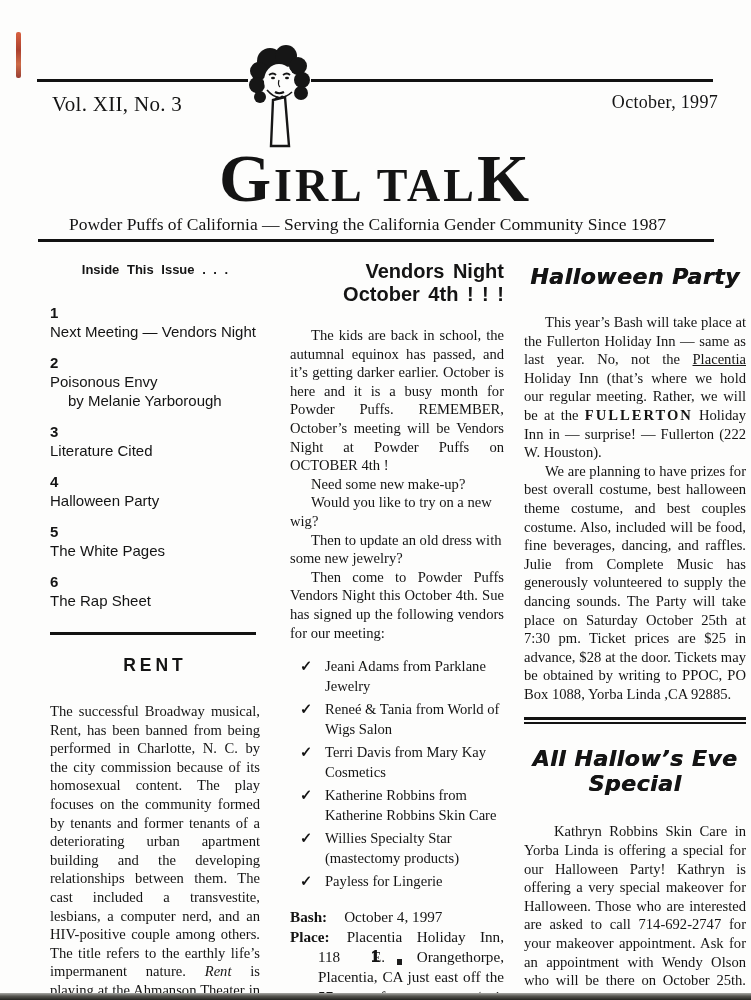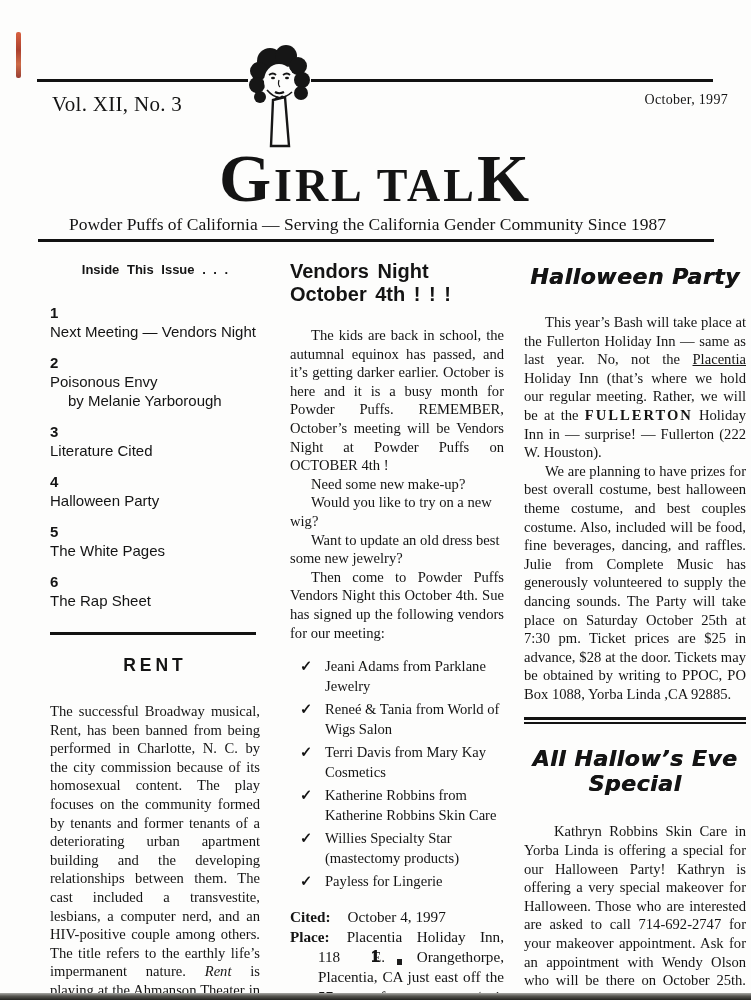--- a/index.html
+++ b/index.html
@@ -11,21 +11,21 @@
 
   
   .red-mark{position:absolute;left:16px;top:32px;width:5px;height:46px;
     background:linear-gradient(to bottom,#d4502c 0%,#a32c18 40%,#c75a33 70%,#8e2a1d 100%);
     border-radius:2px;opacity:.9;}
   .rule{position:absolute;height:3px;background:#121212;}
   #rule-top-left{left:37px;top:79px;width:211px;}
   #rule-top-right{left:311px;top:79px;width:402px;}
   #rule-masthead-bottom{left:38px;top:239px;width:676px;}
   .vol{position:absolute;left:52px;top:92px;font-size:21px;letter-spacing:.3px;}
-  .issue-date{position:absolute;right:23px;top:92px;font-size:14px;letter-spacing:.3px;}
+  .issue-date{position:absolute;right:33px;top:92px;font-size:18px;letter-spacing:.3px;}
   .face{position:absolute;left:247px;top:44px;width:64px;height:108px;}
   .newsletter-title{position:absolute;left:0;right:0;top:148px;text-align:center;
     font-weight:bold;letter-spacing:3px;white-space:nowrap;}
   .newsletter-title .big{font-size:67px;line-height:60px;vertical-align:baseline;}
   .newsletter-title .small{font-size:46px;line-height:60px;vertical-align:baseline;}
   .newsletter-title .gap{display:inline-block;width:12px;}
   .tagline{position:absolute;left:0;right:16px;top:214px;text-align:center;font-size:17.5px;}
 
   
   .col{position:absolute;top:258px;}
@@ -43,21 +43,21 @@
   .toc-item{margin-bottom:12px;}
   .toc-num{font-weight:bold;}
   .toc-byline{padding-left:18px;}
   .left-divider{margin-top:22px;height:3px;background:#121212;width:206px;}
   .rent-head{font-family:"Liberation Sans",sans-serif;font-weight:bold;font-size:17.5px;
     letter-spacing:4px;text-align:center;margin:20px 0 0 0;}
   .rent-body{margin-top:26px;}
 
   
   .vendors-head{font-family:"Liberation Sans",sans-serif;font-weight:bold;font-size:20px;
-    line-height:23px;text-align:left;word-spacing:3px;margin:2px 0 0 0;}
+    line-height:23px;text-align:right;word-spacing:3px;margin:2px 0 0 0;}
   .mid-body{margin-top:20px;}
   .indent{text-indent:21px;}
   .q-line{text-align:left;}
   .vendor-list{margin-top:14px;list-style:none;padding:0;}
   .vendor-item{position:relative;padding-left:35px;margin-bottom:3px;line-height:20px;
     font-size:14.6px;text-align:left;}
   .check{position:absolute;left:10px;top:0;font-weight:bold;}
   .dpt{margin-top:16px;font-size:15.2px;line-height:20px;}
   .dpt p{margin:0;}
   .dpt-label{font-weight:bold;margin-right:17px;}
@@ -169,35 +169,35 @@
 
   <h2 class="vendors-head">
     <div>Vendors Night</div>
     <div>October 4th ! ! !</div>
   </h2>
 
   <div class="body-text mid-body">
     <p class="indent">The kids are back in school, the autumnal equinox has passed, and it’s getting darker earlier. October is here and it is a busy month for Powder Puffs. REMEMBER, October’s meeting will be Vendors Night at Powder Puffs on OCTOBER 4th !</p>
     <p class="indent q-line">Need some new make-up?</p>
     <p class="indent q-line">Would you like to try on a new wig?</p>
-    <p class="indent q-line">Want to update an old dress best some new jewelry?</p>
+    <p class="indent q-line">Then to update an old dress with some new jewelry?</p>
     <p class="indent">Then come to Powder Puffs Vendors Night this October 4th. Sue has signed up the following vendors for our meeting:</p>
   </div>
 
   <ul class="vendor-list">
     <li class="vendor-item"><span class="check">✓</span><span>Jeani Adams from Parklane Jewelry</span></li>
     <li class="vendor-item"><span class="check">✓</span><span>Reneé &amp; Tania from  World of Wigs Salon</span></li>
     <li class="vendor-item"><span class="check">✓</span><span>Terri Davis from Mary Kay Cosmetics</span></li>
     <li class="vendor-item"><span class="check">✓</span><span>Katherine Robbins from Katherine Robbins Skin Care</span></li>
     <li class="vendor-item"><span class="check">✓</span><span>Willies Specialty Star (mastectomy products)</span></li>
     <li class="vendor-item"><span class="check">✓</span><span>Payless for Lingerie</span></li>
   </ul>
 
   <div class="dpt">
-    <p><span class="dpt-label">Cited:</span><span>October 4, 1997</span></p>
+    <p><span class="dpt-label">Bash:</span><span>October 4, 1997</span></p>
     <p class="place-block"><span class="dpt-label">Place:</span><span>Placentia Holiday Inn, 118 E. Orangethorpe, Placentia, CA just east off the 57 freeway (exit Orangethorpe).</span></p>
 
   </div>
 </div>
 
 <div class="col" id="col-right">
 
   <h2 class="script-head">Halloween Party</h2>
 
   <div class="body-text right-body">

